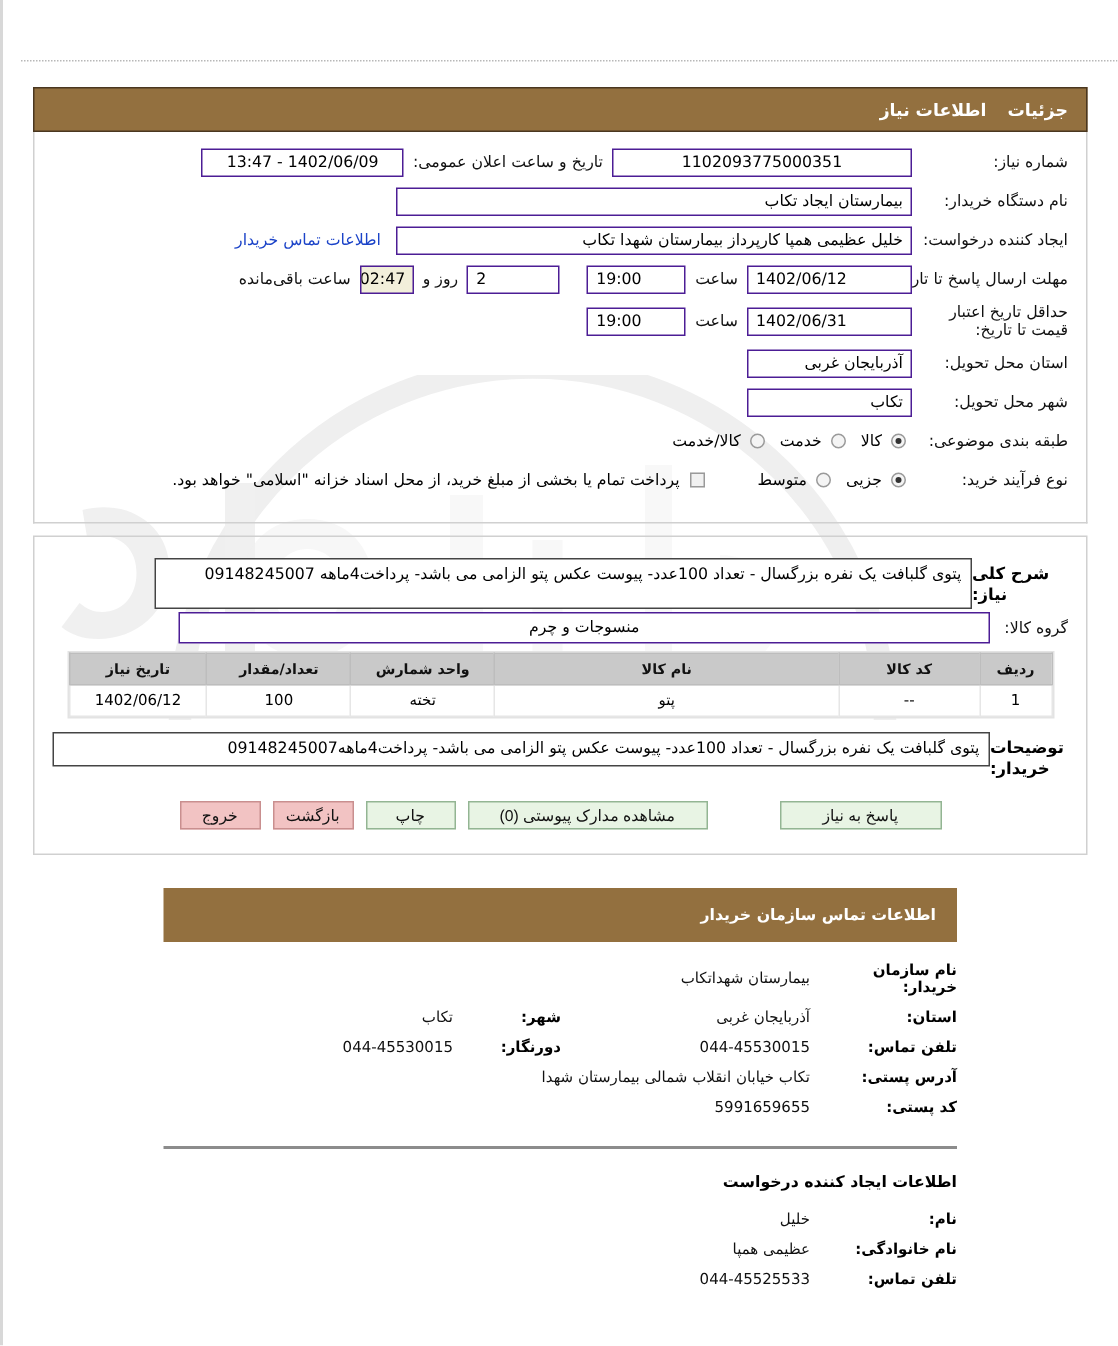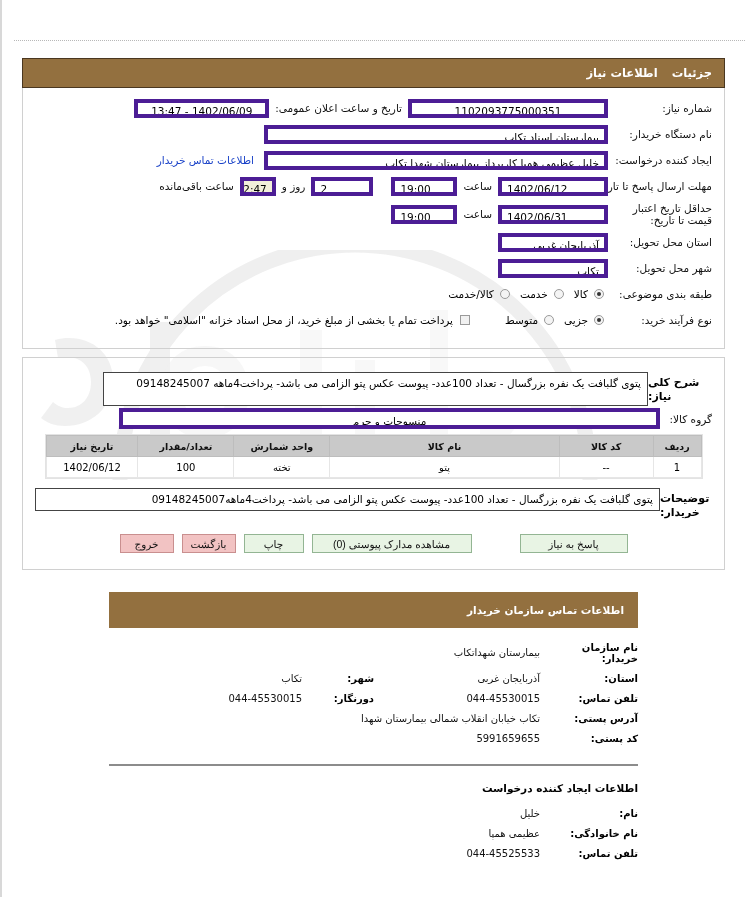--- a/index.html
+++ b/index.html
@@ -95,21 +95,21 @@
     color: #111;
     text-align: right;
     white-space: nowrap;
     flex: 0 0 auto;
     padding-left: 6px;
   }
   .lbl.w1 { width: 104px; }
   .lbl.w2 { width: 104px; line-height: 1.15; white-space: normal; }
 
   .fld {
-    border: 4px solid #4c1d95;
+    border: 1px solid #4c1d95;
     background: #ffffff;
     height: 19px;
     line-height: 17px;
     padding: 0 5px;
     font-size: 10.5px;
     color: #000;
     text-align: right;
     overflow: hidden;
     white-space: nowrap;
     flex: 0 0 auto;
@@ -343,21 +343,21 @@
 
     <div class="row">
       <span class="lbl w1">شماره نیاز:</span>
       <span class="fld center" style="width:200px">1102093775000351</span>
       <span class="inline-lbl">تاریخ و ساعت اعلان عمومی:</span>
       <span class="fld center" style="width:135px">1402/06/09 - 13:47</span>
     </div>
 
     <div class="row">
       <span class="lbl w1">نام دستگاه خریدار:</span>
-      <span class="fld" style="width:344px">بیمارستان اسناد تکاب</span>
+      <span class="fld" style="width:344px">بیمارستان ایجاد تکاب</span>
     </div>
 
     <div class="row">
       <span class="lbl w1">ایجاد کننده درخواست:</span>
       <span class="fld" style="width:344px">خلیل عظیمی همپا کارپرداز بیمارستان شهدا تکاب</span>
       <a class="link">اطلاعات تماس خریدار</a>
     </div>
 
     <div class="row">
       <span class="lbl w1">مهلت ارسال پاسخ تا تاریخ:</span>

